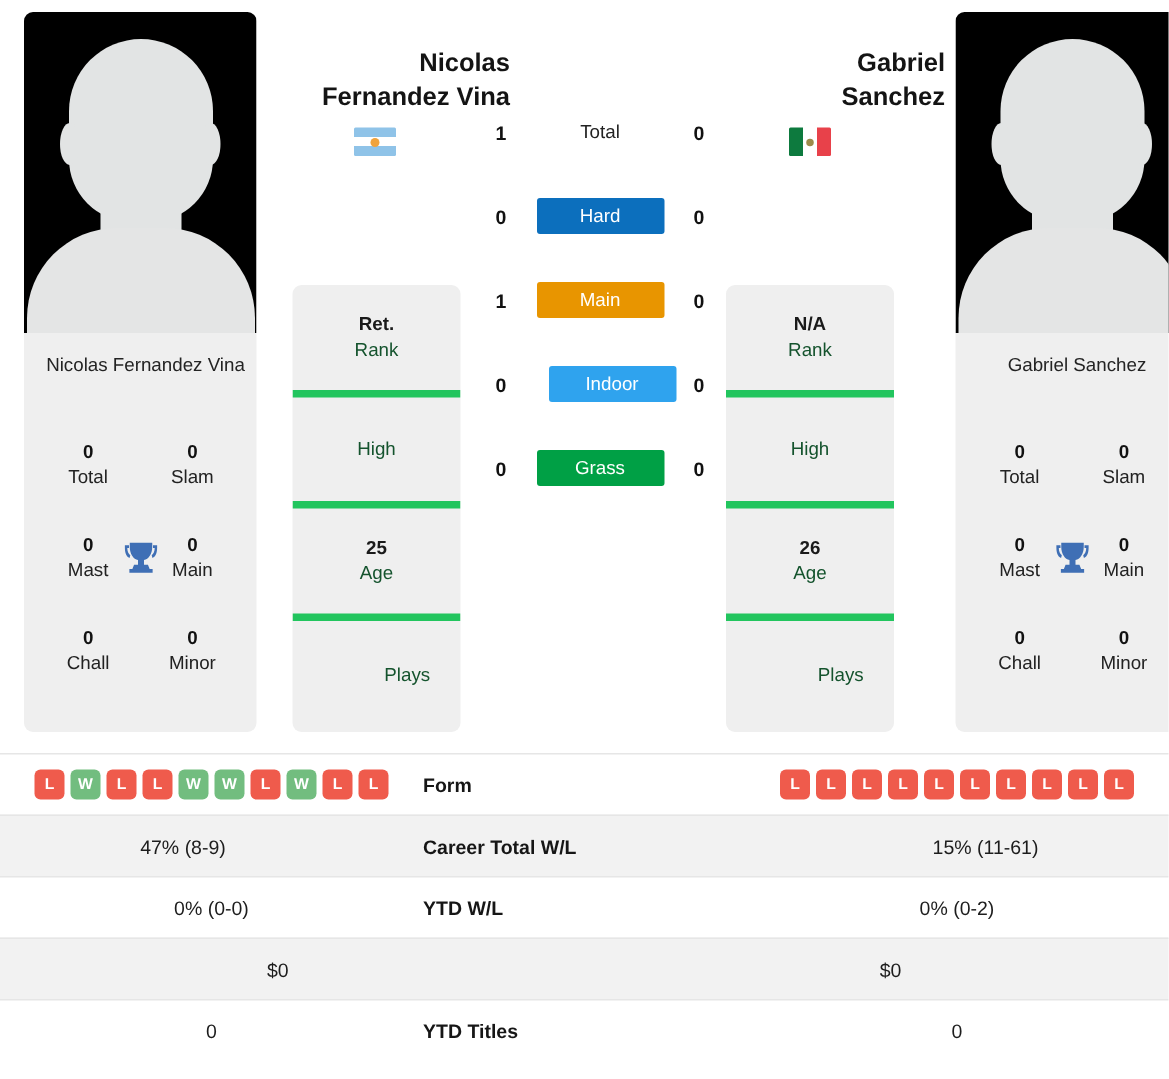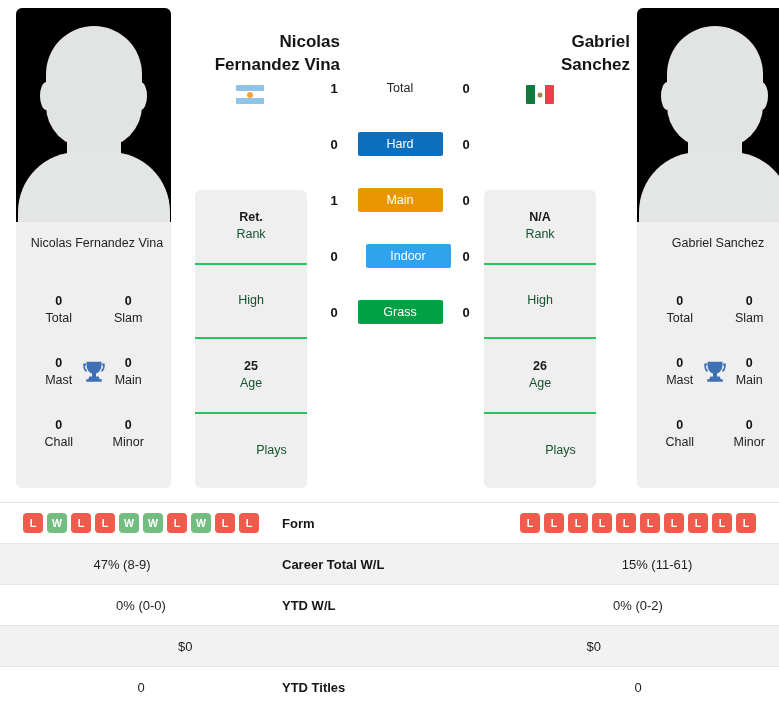--- a/index.html
+++ b/index.html
@@ -130,21 +130,21 @@
     overflow: hidden;
   }
   .info-panel.left  { left: 195px; }
   .info-panel.right { left: 484px; }
   .info-row {
     height: 74.5px;
     display: flex;
     flex-direction: column;
     align-items: center;
     justify-content: center;
-    border-bottom: 2px solid #22c55e;
+    border-bottom: 5px solid #22c55e;
   }
   .info-row:last-child { border-bottom: none; margin-left: 41px; }
   .info-val  { font-size: 12.5px; font-weight: bold; line-height: 17px; }
   .info-lbl  { font-size: 12.5px; line-height: 17px; color: #14532d; }
 
   
   .surface-col {
     position: absolute;
     left: 325px;
     top: 60px;

